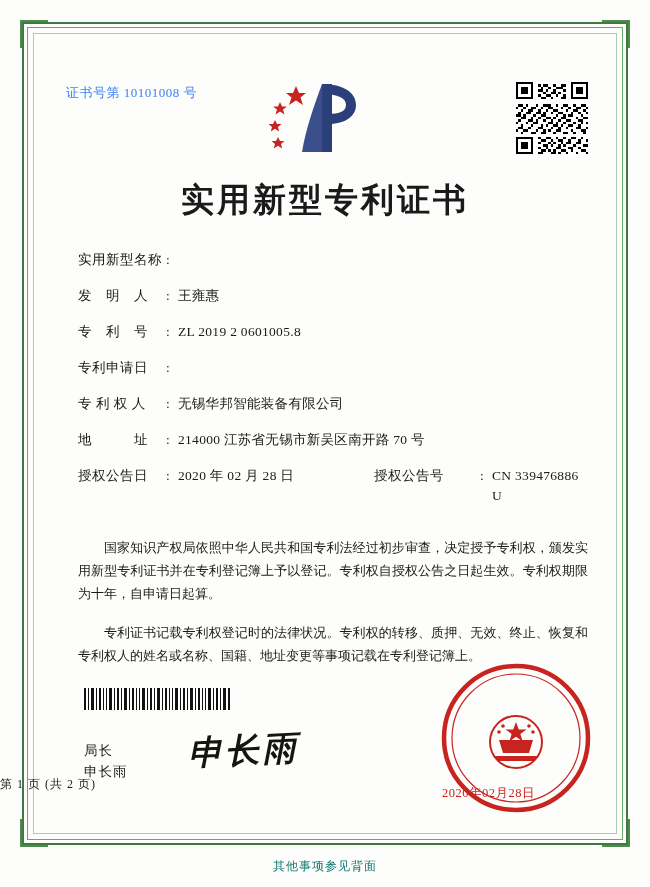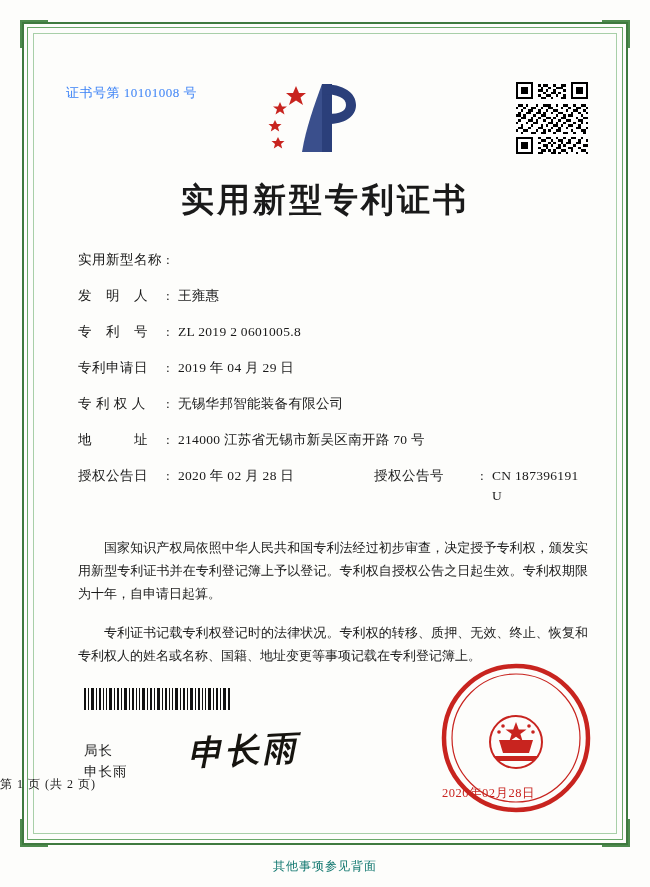--- a/index.html
+++ b/index.html
@@ -438,39 +438,38 @@
       <span class="field-value">王雍惠</span>
     </div>
     <div class="field-row">
       <span class="field-label">专　利　号</span>
       <span class="field-colon">:</span>
       <span class="field-value">ZL 2019 2 0601005.8</span>
     </div>
     <div class="field-row">
       <span class="field-label">专利申请日</span>
       <span class="field-colon">:</span>
-      <span class="field-value">2019 年 04 月 29 日</span>
     </div>
     <div class="field-row">
       <span class="field-label">专 利 权 人</span>
       <span class="field-colon">:</span>
       <span class="field-value">无锡华邦智能装备有限公司</span>
     </div>
     <div class="field-row">
       <span class="field-label">地　　　址</span>
       <span class="field-colon">:</span>
       <span class="field-value">214000 江苏省无锡市新吴区南开路 70 号</span>
     </div>
     <div class="field-row two-col">
       <span class="field-label">授权公告日</span>
       <span class="field-colon">:</span>
       <span class="field-value">2020 年 02 月 28 日</span>
       <span class="field-label2">授权公告号</span>
       <span class="field-colon">:</span>
-      <span class="field-value2">CN 187396191 U</span>
+      <span class="field-value2">CN 339476886 U</span>
     </div>
   </div>
 
   <div class="paragraphs">
     <p>国家知识产权局依照中华人民共和国专利法经过初步审查，决定授予专利权，颁发实用新型专利证书并在专利登记簿上予以登记。专利权自授权公告之日起生效。专利权期限为十年，自申请日起算。</p>
     <p>专利证书记载专利权登记时的法律状况。专利权的转移、质押、无效、终止、恢复和专利权人的姓名或名称、国籍、地址变更等事项记载在专利登记簿上。</p>
   </div>
 
   <svg class="barcode" viewBox="0 0 148 22" shape-rendering="crispEdges">
     <rect width="148" height="22" fill="#fdfdfb"></rect>

